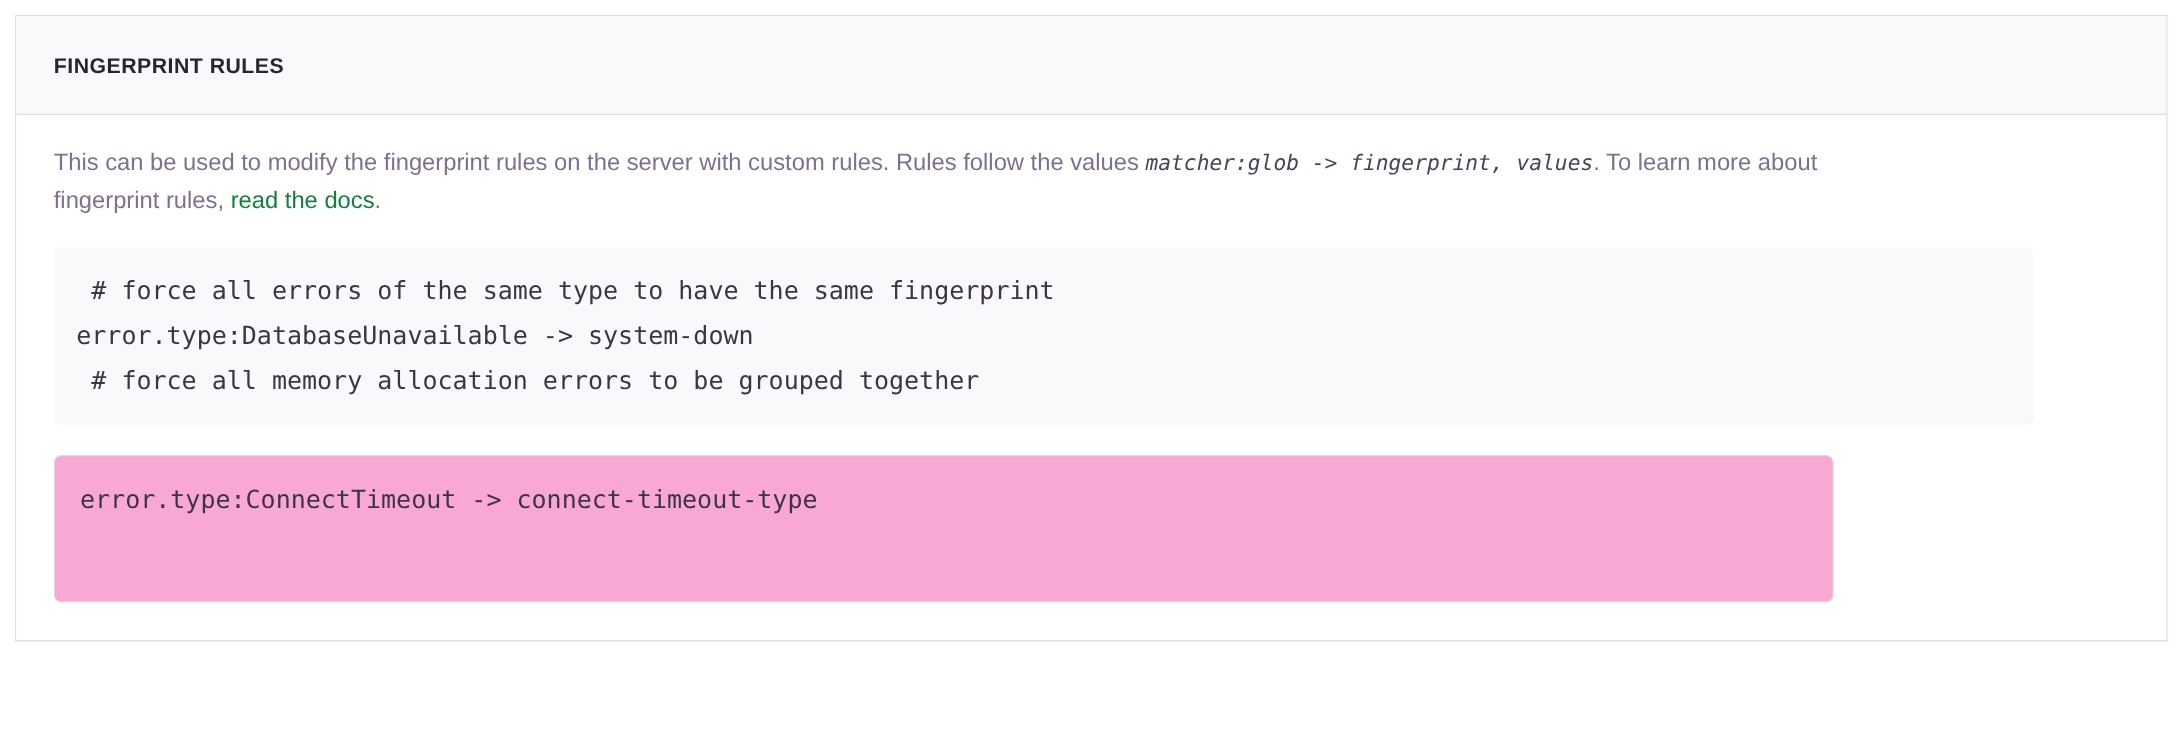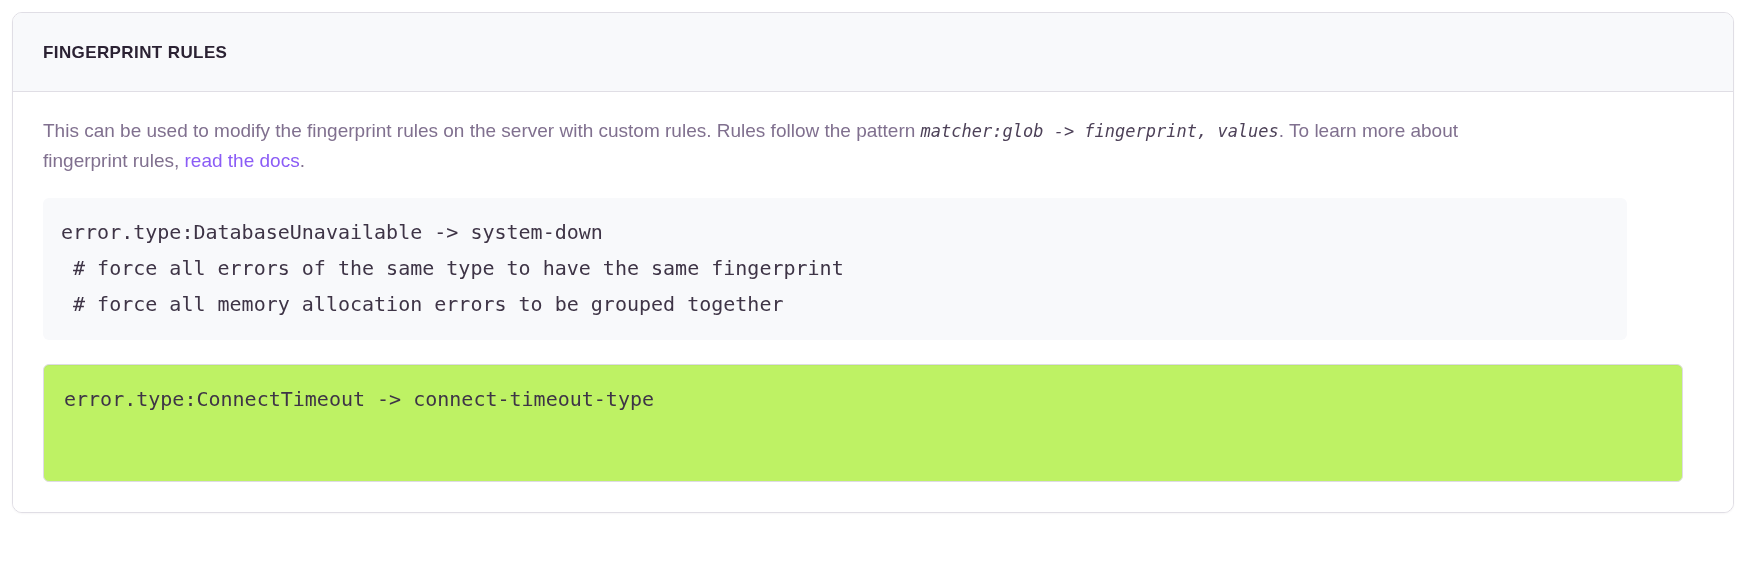--- a/index.html
+++ b/index.html
@@ -20,21 +20,21 @@
     height: 584px;
     box-sizing: border-box;
     padding: 12px 12px 16px 12px;
   }
 
   
   .panel {
     box-sizing: border-box;
     width: 1722px;
     border: 1px solid #e0dee5;
-    border-radius: 10px;
+    border-radius: 0;
     background: #ffffff;
     box-shadow: 0 1px 2px rgba(43, 34, 51, 0.04);
     overflow: hidden;
   }
 
   .panel-header {
     box-sizing: border-box;
     height: 79px;
     display: flex;
     align-items: center;
@@ -69,21 +69,21 @@
 
   .help-text .inline-code {
     font-family: "DejaVu Sans Mono", "Liberation Mono", monospace;
     font-size: 17px;
     color: #4d4158;
     white-space: pre;
     font-style: italic;
   }
 
   .help-link {
-    color: #8b5cf6;
+    color: #15803d;
     text-decoration: none;
     text-align: center;
   }
 
   
   .code-block {
     box-sizing: border-box;
     background: #f8f9fb;
     border-radius: 6px;
     padding: 16px 18px 18px 18px;
@@ -96,26 +96,26 @@
     font-size: 20px;
     line-height: 36px;
     color: #3e3446;
     white-space: pre;
   }
 
   
   .rules-input {
     box-sizing: border-box;
     display: block;
-    width: 1640px;
+    width: 1424px;
     height: 118px;
     padding: 18px 20px;
     border: 1px solid #dedbe4;
     border-radius: 6px;
-    background: #bef264;
+    background: #f9a8d4;
     color: #3e3446;
     font-family: "DejaVu Sans Mono", "Liberation Mono", monospace;
     font-size: 20px;
     line-height: 32px;
     resize: none;
     outline: none;
     overflow: hidden;
     box-shadow: inset 0 1px 1px rgba(43, 34, 51, 0.03);
   }
   .rules-input::placeholder {
@@ -128,25 +128,25 @@
 <div class="page">
 
   <section class="panel">
 
     <header class="panel-header">
       <h2 class="panel-title">FINGERPRINT RULES</h2>
     </header>
 
     <div class="panel-body">
 
-      <p class="help-text"><span>This can be used to modify the fingerprint rules on the server with custom rules. Rules follow the pattern </span><span class="inline-code">matcher:glob -&gt; fingerprint, values</span><span>. To learn more about fingerprint rules, </span><a class="help-link" href="#">read the docs</a><span>.</span></p>
+      <p class="help-text"><span>This can be used to modify the fingerprint rules on the server with custom rules. Rules follow the values </span><span class="inline-code">matcher:glob -&gt; fingerprint, values</span><span>. To learn more about fingerprint rules, </span><a class="help-link" href="#">read the docs</a><span>.</span></p>
 
       <div class="code-block">
+        <div class="code-line"> # force all errors of the same type to have the same fingerprint</div>
         <div class="code-line">error.type:DatabaseUnavailable -&gt; system-down</div>
-        <div class="code-line"> # force all errors of the same type to have the same fingerprint</div>
         <div class="code-line"> # force all memory allocation errors to be grouped together</div>
       </div>
 
       <textarea class="rules-input" spellcheck="false" placeholder="error.type:DatabaseUnavailable -&gt; system-down" style="">error.type:ConnectTimeout -&gt; connect-timeout-type</textarea>
 
     </div>
   </section>
 
 </div>
 

